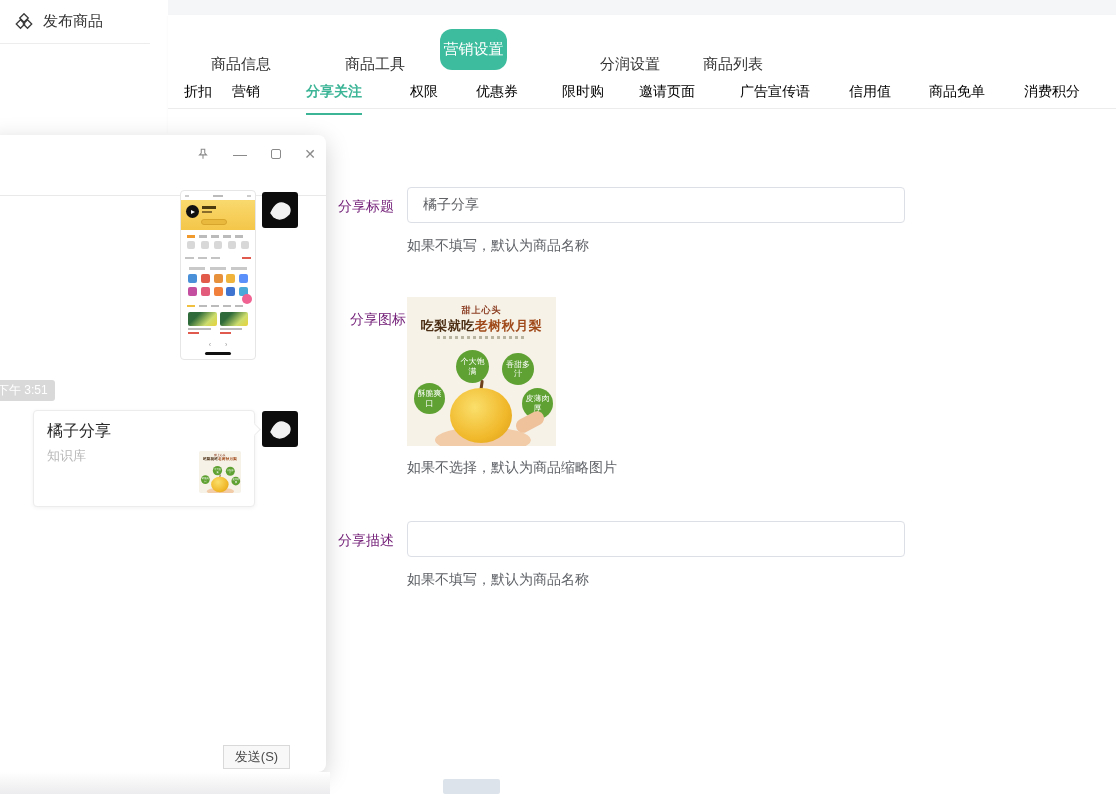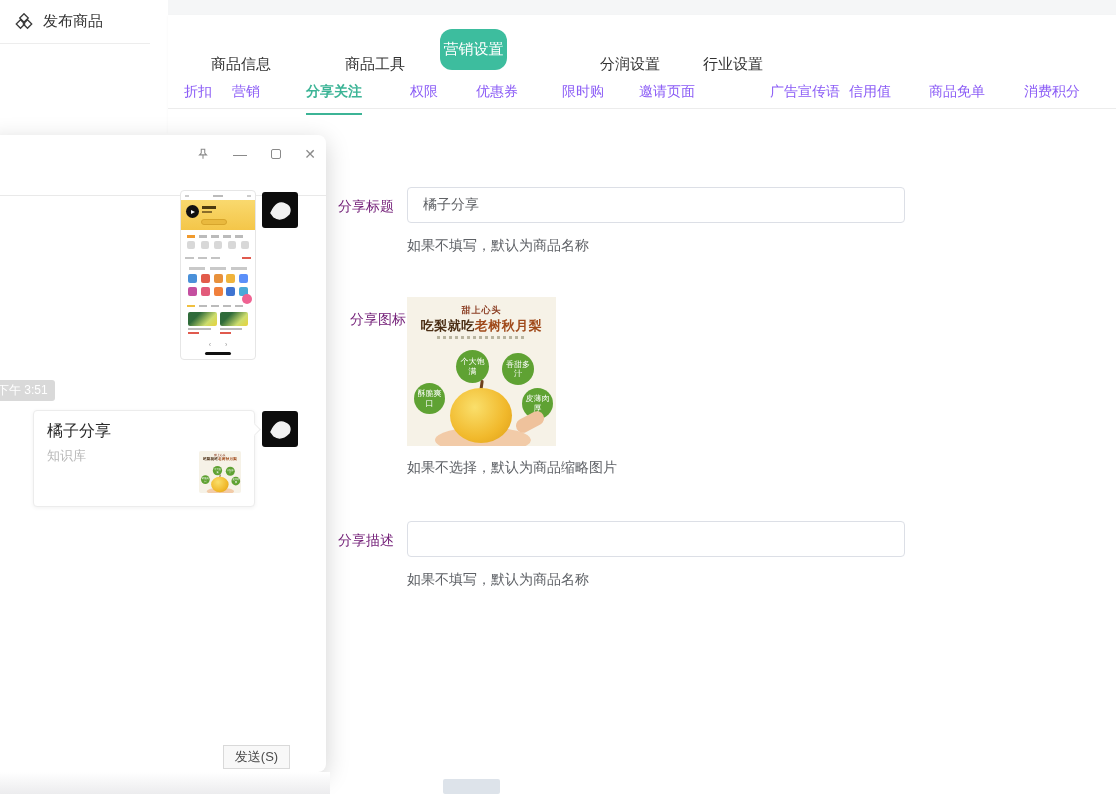--- a/index.html
+++ b/index.html
@@ -13,21 +13,21 @@
                border-bottom:1px solid #ededed; color:#333; font-size:15px; cursor:pointer; background:#fff; width:150px; }
   .side-item.active { font-weight:bold; background:#fafafa; color:#1f1f1f; }
   .side-item .s-icon { width:20px; height:20px; margin-right:9px; display:inline-flex; align-items:center; justify-content:center; }
 
   
   .header-panel { position:absolute; left:168px; top:15px; width:948px; height:117px; background:#fff;
                   box-shadow:0 1px 3px rgba(0,0,0,0.04); }
   .ptab { position:absolute; top:40px; font-size:15px; color:#333; cursor:pointer; }
   .ptab-active { position:absolute; left:272px; top:14px; width:67px; height:41px; border-radius:12px;
                  display:flex; align-items:center; justify-content:center; color:#fff; font-size:15px; cursor:pointer; }
-  .stab { position:absolute; top:68px; font-size:14px; color:#8b5cf6; cursor:pointer; padding-bottom:12px; }
+  .stab { position:absolute; top:68px; font-size:14px; color:#000000; cursor:pointer; padding-bottom:12px; }
   .stab.active { font-weight:bold; }
   .stab-border { position:absolute; left:0; top:93px; width:948px; height:1px; background:#ececec; }
 
   
   .content-panel { position:absolute; left:168px; top:132px; width:948px; height:662px; background:#fff; }
   .f-label { position:absolute; font-size:14px; color:#701a75; }
   .f-input { position:absolute; width:498px; height:36px; border:1px solid #dcdfe6; border-radius:4px;
              padding:0 15px; font-size:14px; color:#606266; outline:none; background:#fff;
              font-family:"Liberation Sans","DejaVu Sans",sans-serif; }
   .f-helper { position:absolute; font-size:14px; color:#5e6166; }
@@ -139,30 +139,30 @@
       </span>
       <span>发布商品</span>
     </div>
   </nav>
 
   <header class="header-panel">
     <span class="ptab" style="left:43px">商品信息</span>
     <span class="ptab" style="left:177px">商品工具</span>
     <span class="ptab-active" style="background:#3dbd9e">营销设置</span>
     <span class="ptab" style="left:432px">分润设置</span>
-    <span class="ptab" style="left:535px">行业设置</span>
+    <span class="ptab" style="left:535px">商品列表</span>
 
     <span class="stab" style="left:16px">折扣</span>
     <span class="stab" style="left:64px">营销</span>
     <span class="stab active" style="left:138px; color:#3cb496; border-bottom:2px solid #3cb496">分享关注</span>
     <span class="stab" style="left:242px">权限</span>
     <span class="stab" style="left:308px">优惠券</span>
     <span class="stab" style="left:394px">限时购</span>
     <span class="stab" style="left:471px">邀请页面</span>
-    <span class="stab" style="left:602px">广告宣传语</span>
+    <span class="stab" style="left:572px">广告宣传语</span>
     <span class="stab" style="left:681px">信用值</span>
     <span class="stab" style="left:761px">商品免单</span>
     <span class="stab" style="left:856px">消费积分</span>
     <div class="stab-border"></div>
   </header>
 
   <main class="content-panel">
 
     <label class="f-label" style="left:170px; top:66px">分享标题</label>
     <input class="f-input" style="left: 239px; top: 55px;" type="text" value="橘子分享">

